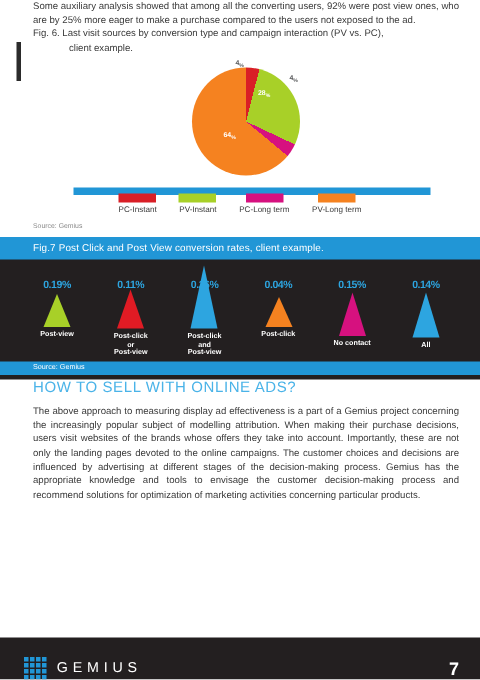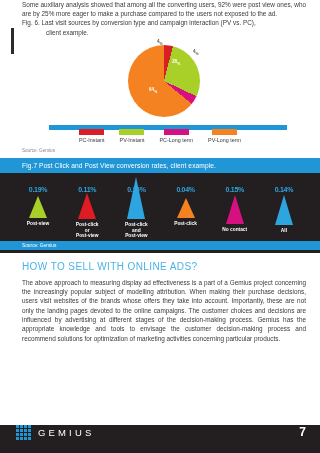--- a/index.html
+++ b/index.html
@@ -124,36 +124,36 @@
     height:18px;
   }
 
   .src-dark-bar {
     background:#2196d6; color:#fff;
     font-size:4.8px; padding:2px 0 2px 22px;
     margin-top:2px;
   }
 
   
-  .sec-bottom { background:#fff; padding-top:8px; }
+  .sec-bottom { background:#fff; }
   .h-blue2 {
     color:#4ab3e8; font-size:10px; letter-spacing:.4px;
     padding:0 0 6px 22px;
   }
   .para {
     color:#3a3a3a; font-size:6.4px; line-height:9.3px;
     padding:0 14px 0 22px; text-align:justify;
   }
 
   
   .footer {
     position:absolute; left:0; bottom:0;
     width:320px; height:28px;
     background:#231f20;
-    display:flex; align-items:flex-start; justify-content:space-between;
+    display:flex; align-items:flex-end; justify-content:space-between;
     padding:0 14px 0 16px;
   }
   .logo { display:flex; align-items:center; gap:7px; }
   .dots { display:grid; grid-template-columns:repeat(4,2.6px); gap:1.5px; }
   .dots i { width:2.6px; height:2.6px; background:#2196d6; display:block; }
   .logo-txt { color:#fff; font-size:9.5px; letter-spacing:3.2px; font-weight:400; }
   .pageno { color:#fff; font-size:12px; font-weight:700; }
 </style>
 </head>
 <body>

